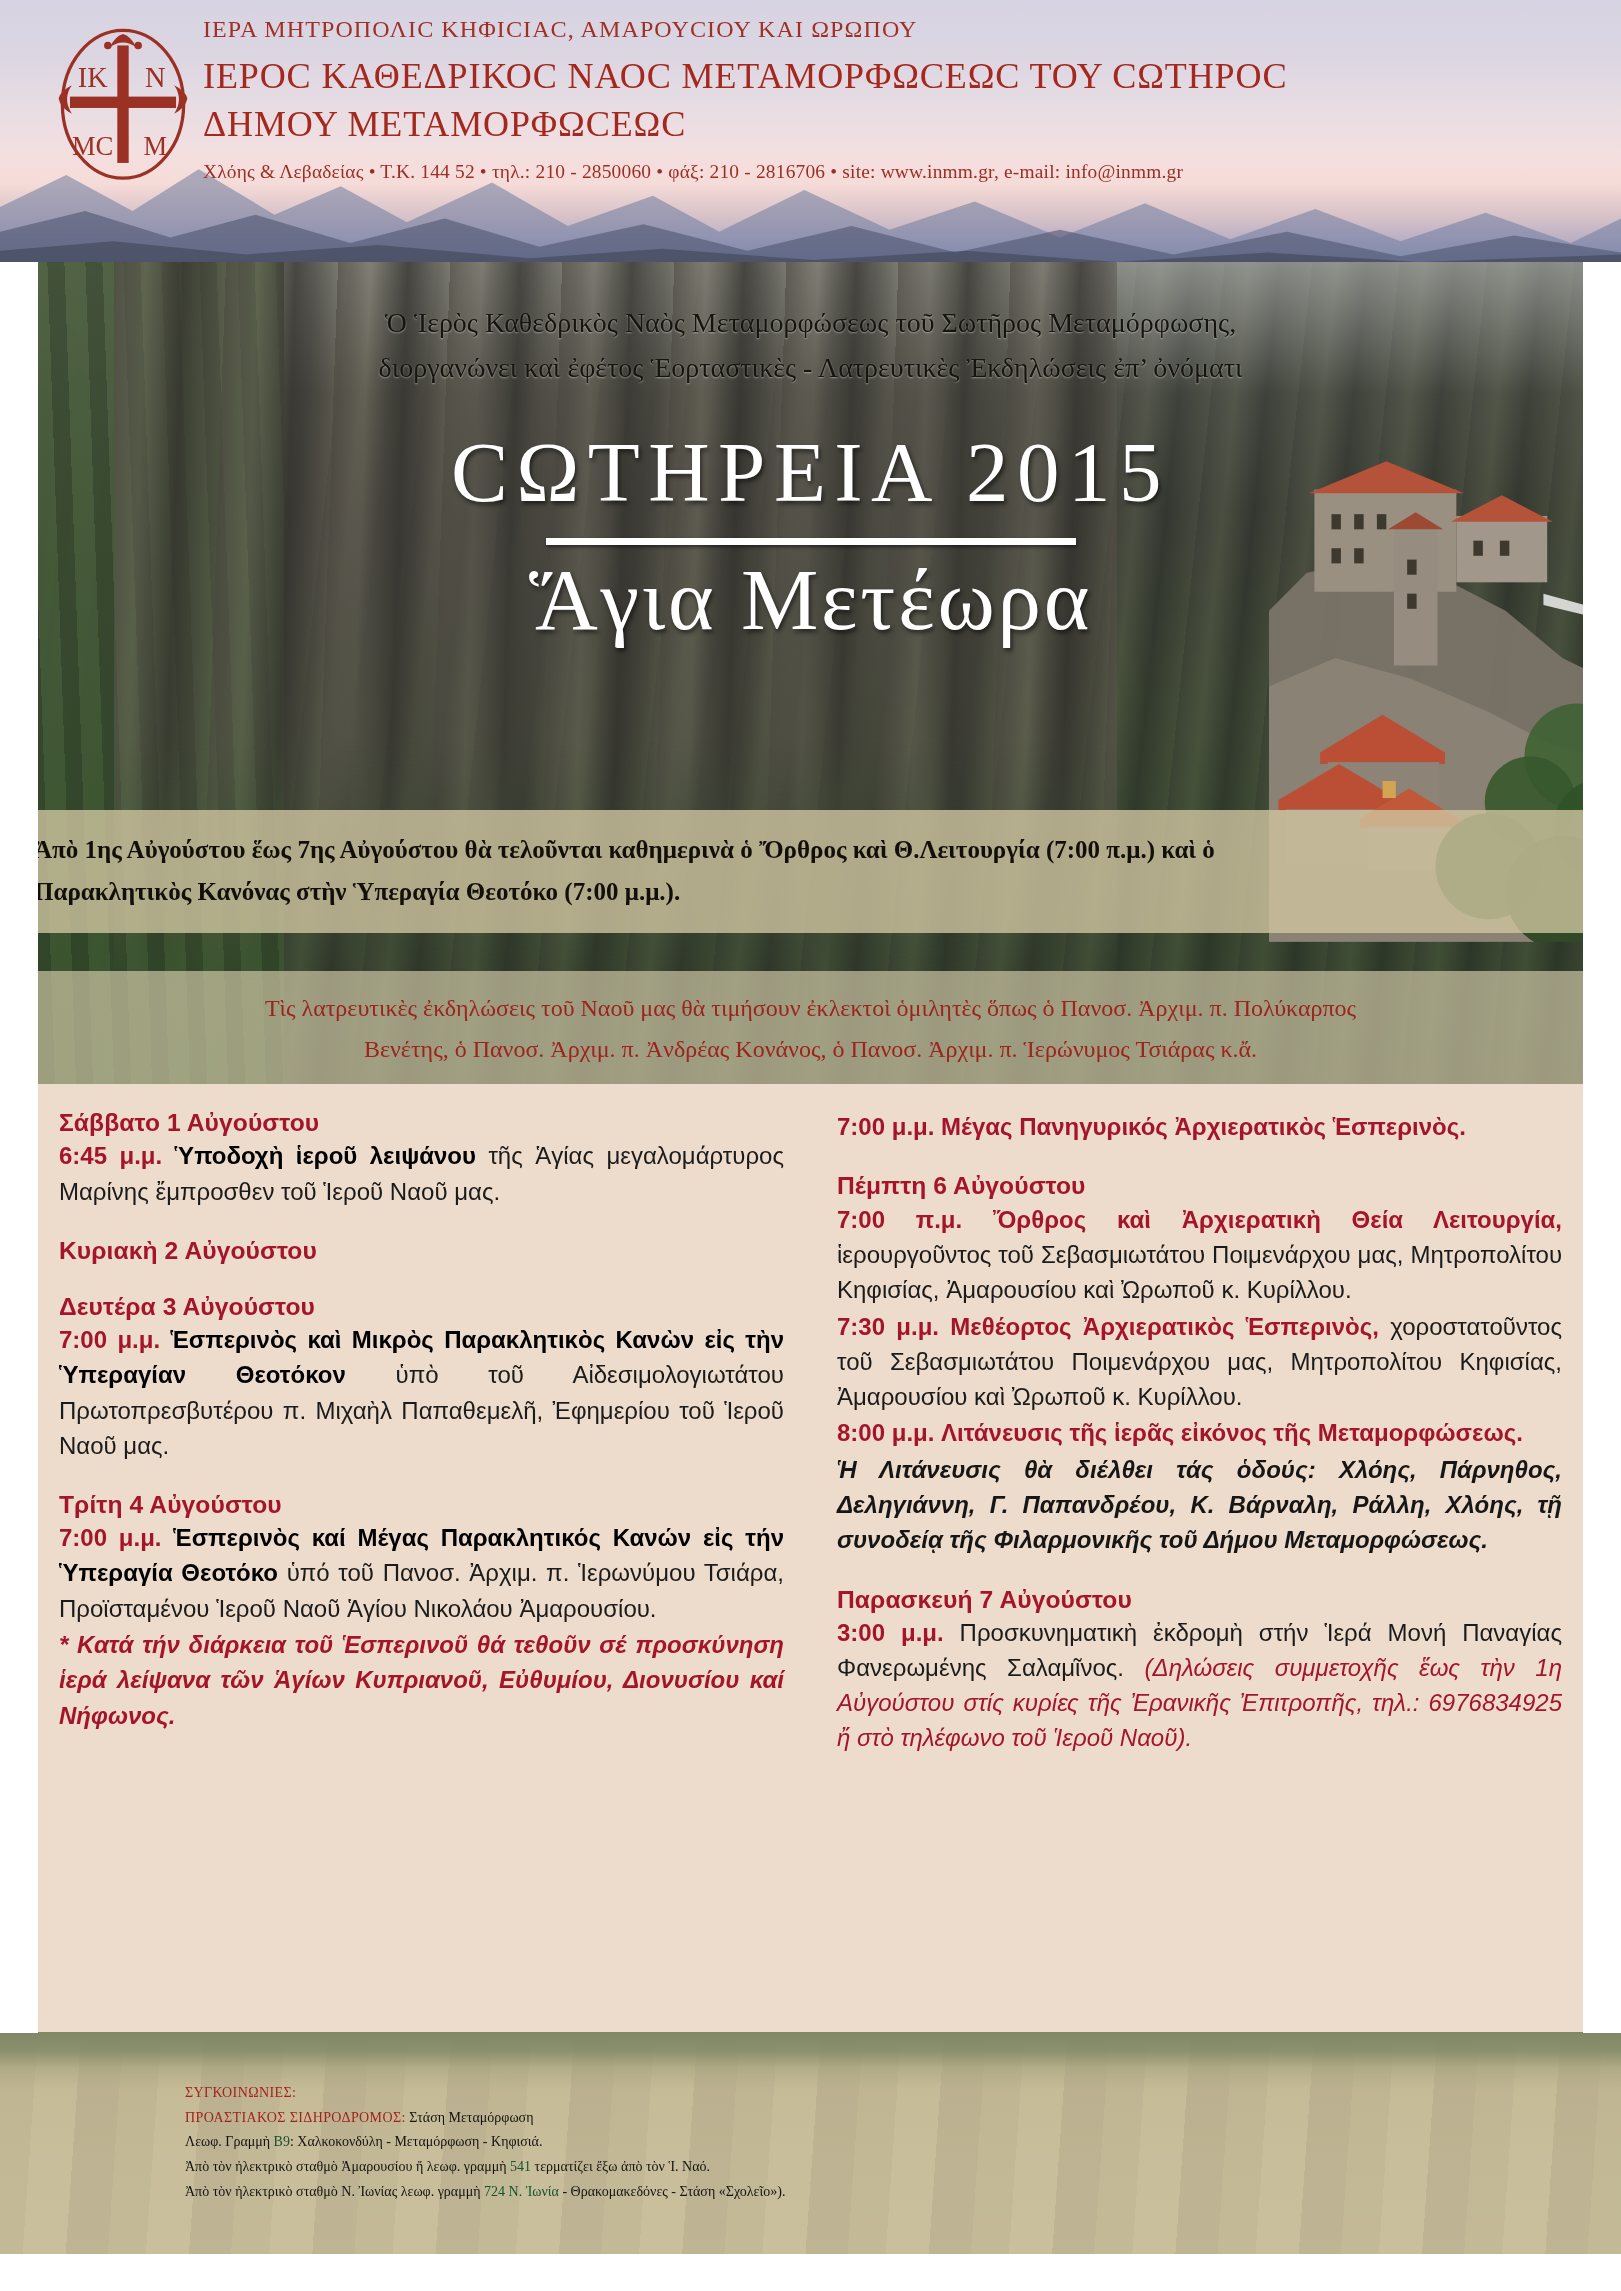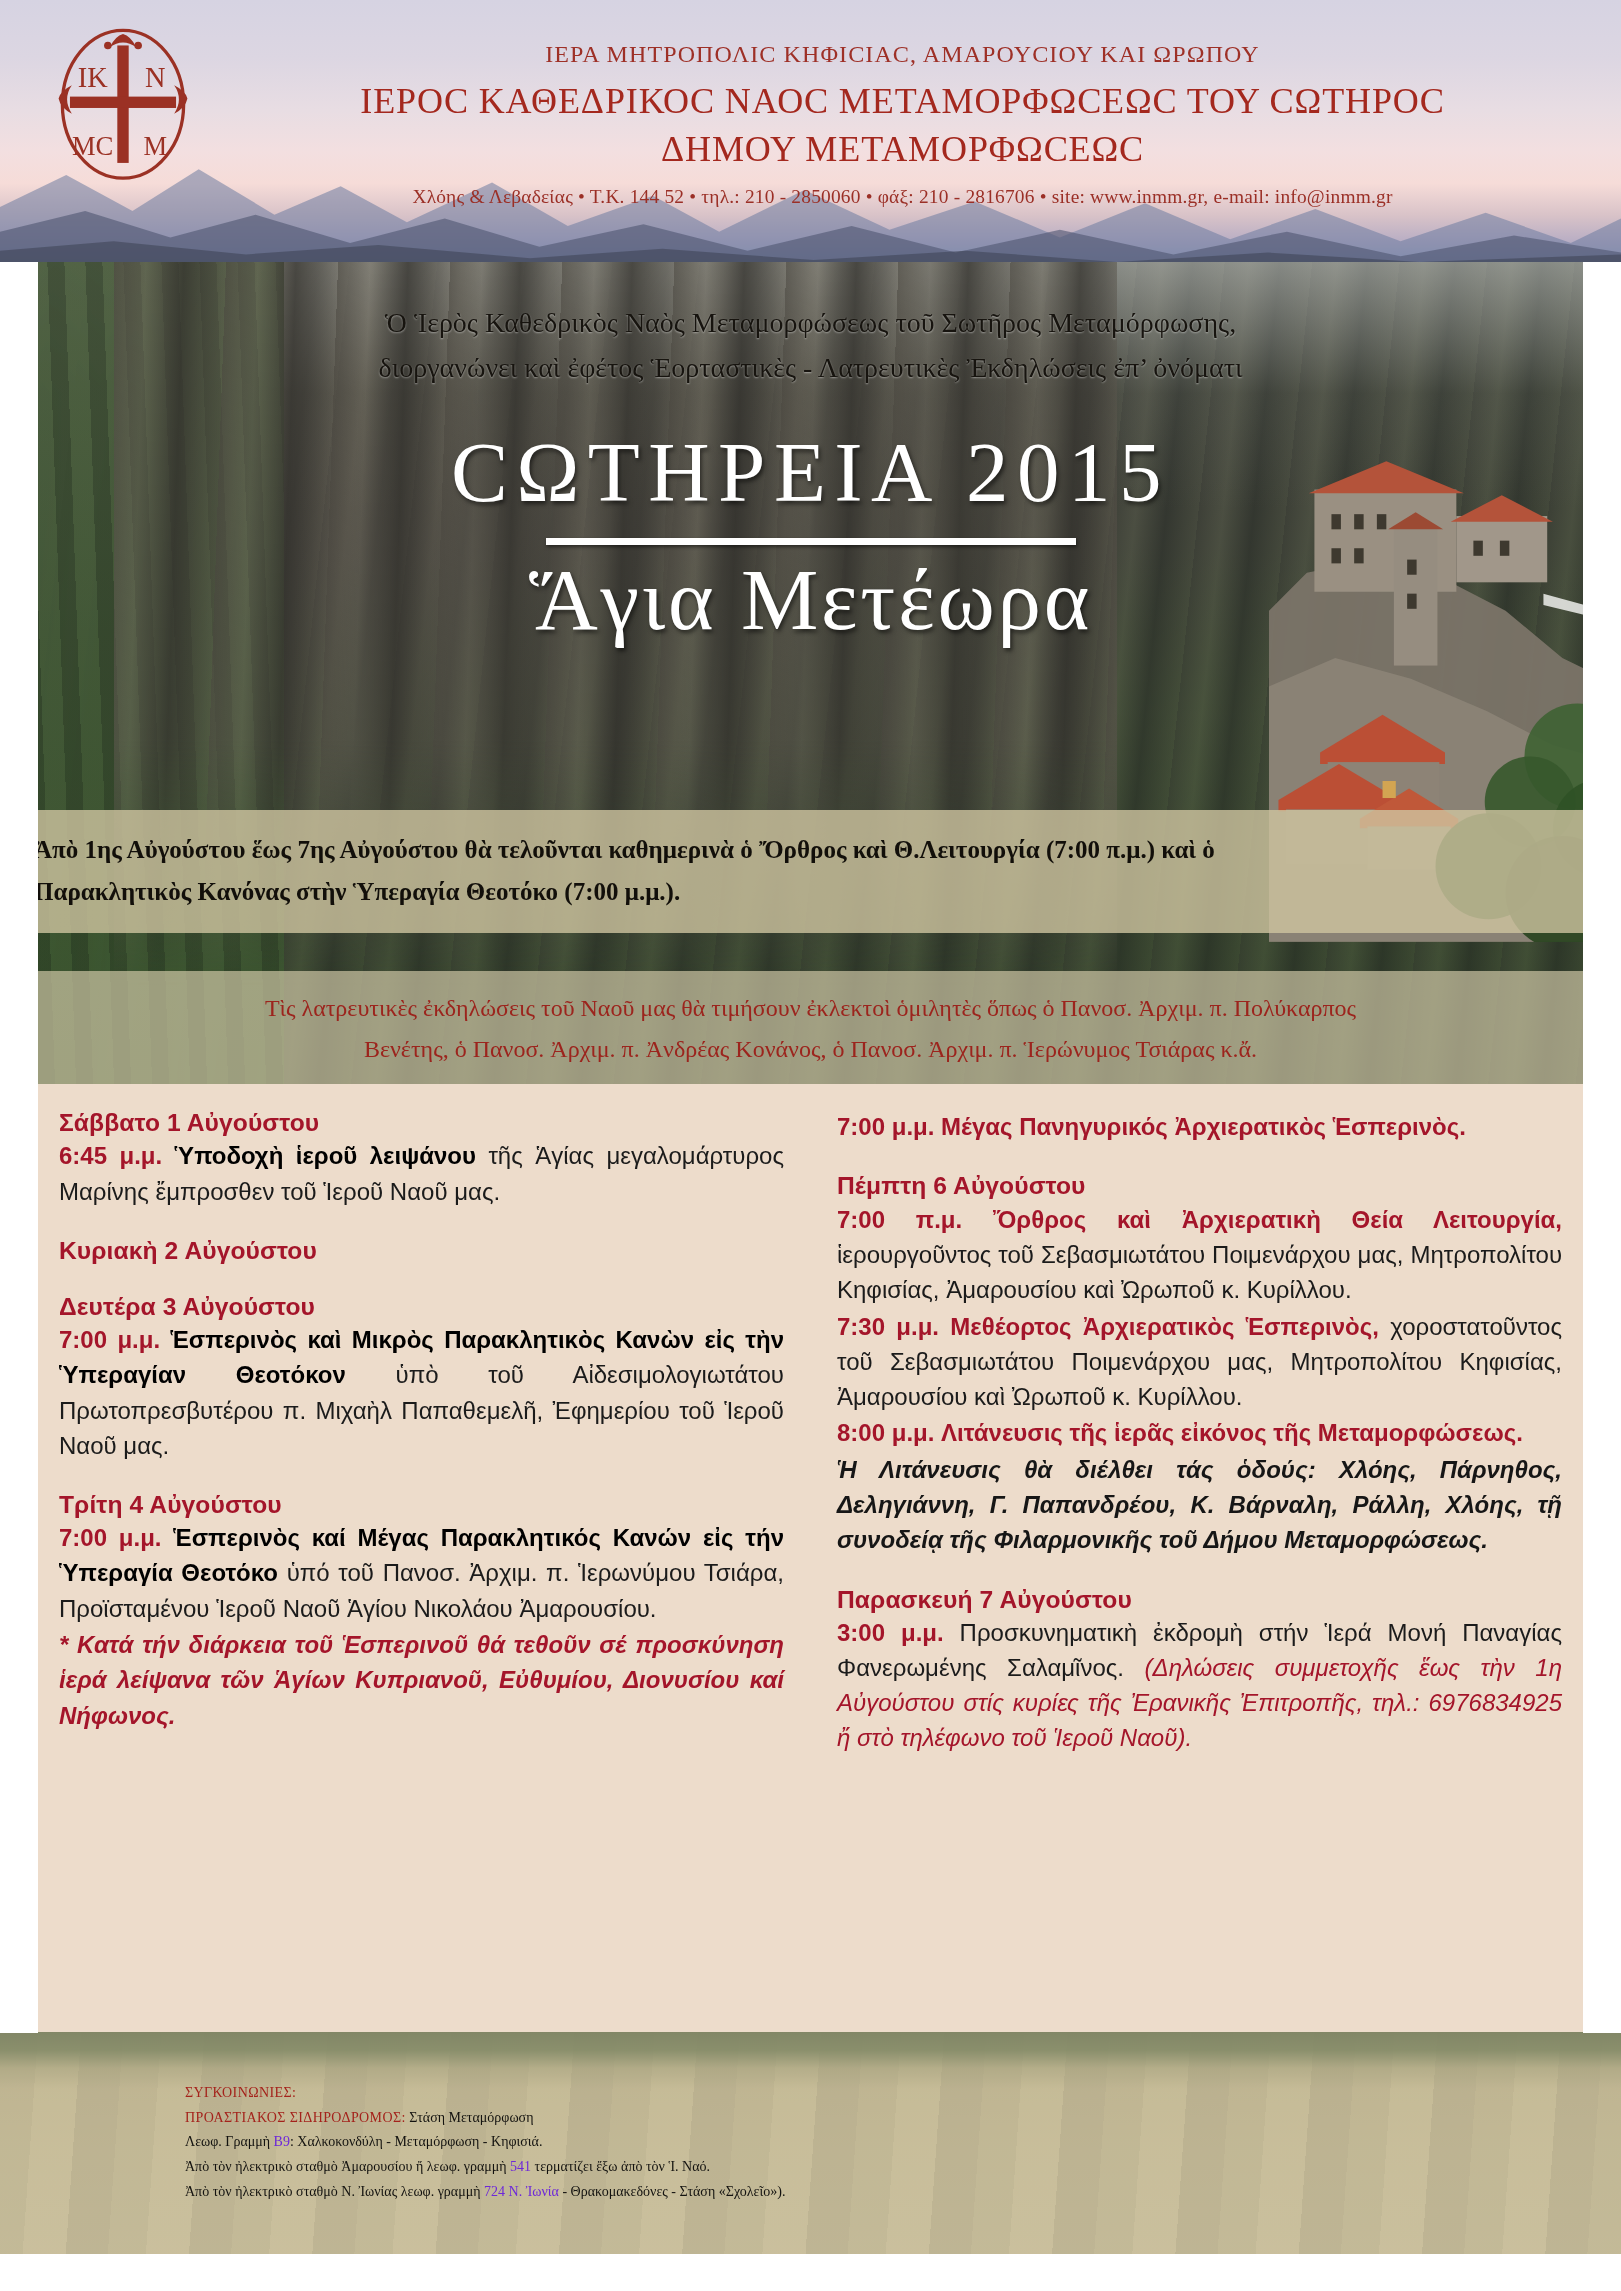--- a/index.html
+++ b/index.html
@@ -48,22 +48,22 @@
   .emblem {
     position: absolute;
     left: 51px; top: 17px;
     width: 144px; height: 163px;
     z-index: 4;
   }
   .emblem svg { display:block; width:100%; height:100%; }
 
   .hdr-text {
     position: absolute;
-    left: 203px; right: 19px; top: 41px;
-    text-align: center;
+    left: 203px; right: 19px; top: 16px;
+    text-align: left;
     z-index: 5;
     color: #9c2b22;
   }
   .hdr-metropolis {
     font-family: "Liberation Serif", serif;
     font-size: 24px;
     letter-spacing: 1.1px;
     color: #9e3027;
     margin-bottom: 9.5px;
     font-variant: small-caps;
@@ -292,21 +292,21 @@
   .footer-text {
     position:absolute;
     left: 185px; right: 111px; top: 49px;
     z-index: 3;
     font-family: Liberation Serif, serif;
     font-size: 14px;
     line-height: 1.76;
     color: #141310;
   }
   .footer-text .hdl { color:#a4221b; letter-spacing:0.4px; }
-  .footer-text .rd { color:#6d28d9; }
+  .footer-text .rd { color:#14532d; }
   .footer-text .ln { display:block; white-space: nowrap; }
   .footer-bottom-strip {
     position:absolute; left:0; right:0; bottom:0; height:36px;
     background:#ffffff;
   }
   .side-white-l { position:absolute; left:0; top:262px; width:38px; height:1771px; background:#fff; z-index:20;}
   .side-white-r { position:absolute; right:0; top:262px; width:38px; height:1771px; background:#fff; z-index:20;}
 </style>
 </head>
 <body>

